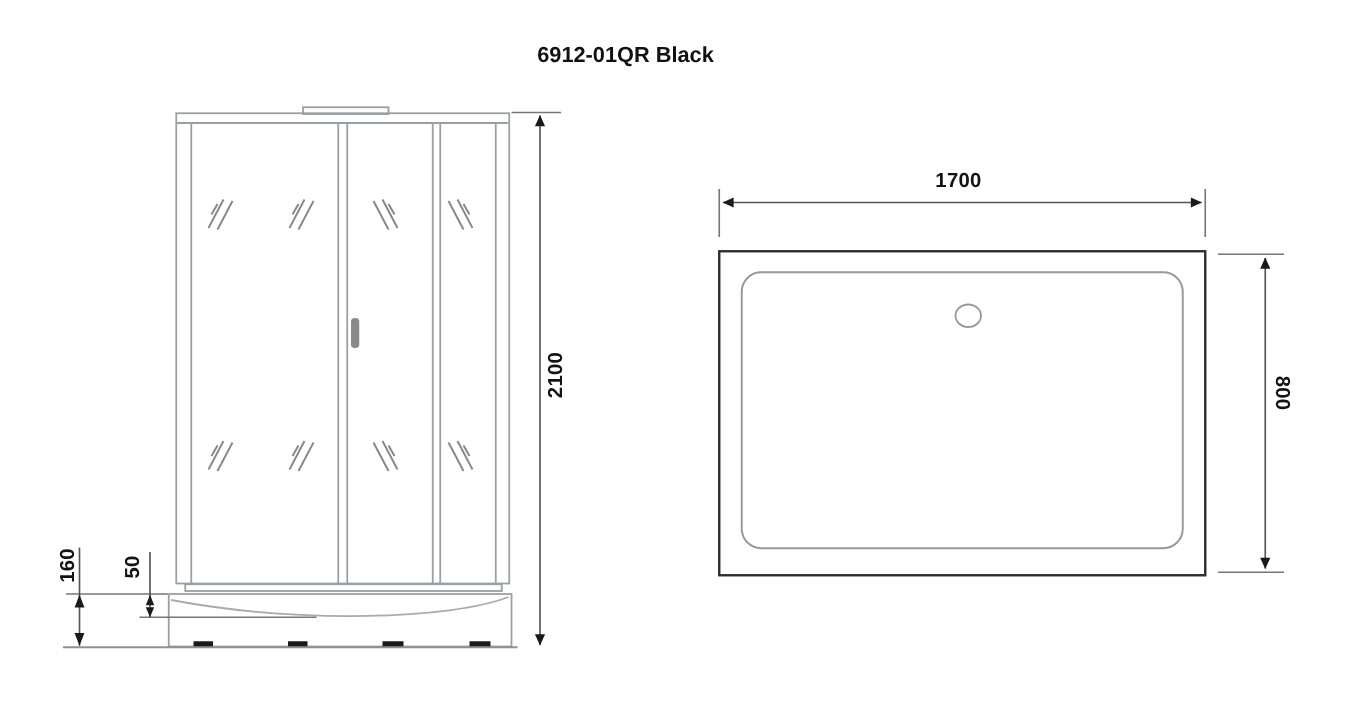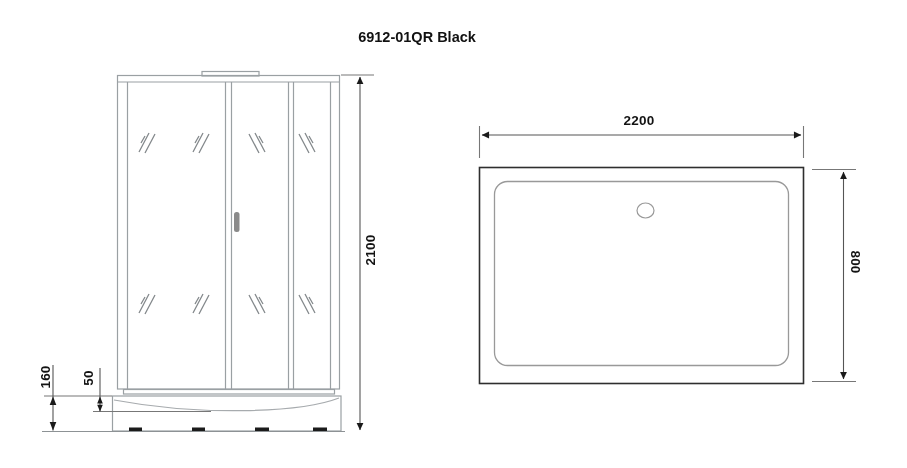--- a/index.html
+++ b/index.html
@@ -125,17 +125,17 @@
   </svg>
 
   <div class="title" style="left:417px;top:37px;">6912-01QR Black</div>
 
   <div class="lbl rot-ccw" style="left:370px;top:250px;">2100</div>
 
   <div class="lbl rot-ccw" style="left:45px;top:377px;">160</div>
 
   <div class="lbl rot-ccw" style="left:88px;top:378px;">50</div>
 
-  <div class="lbl" style="left:639px;top:120px;">2200</div>
+  <div class="lbl" style="left:639px;top:120px;">1700</div>
 
   <div class="lbl rot-cw" style="left:855px;top:262px;">800</div>
 
 </div>
 
 </body></html>

